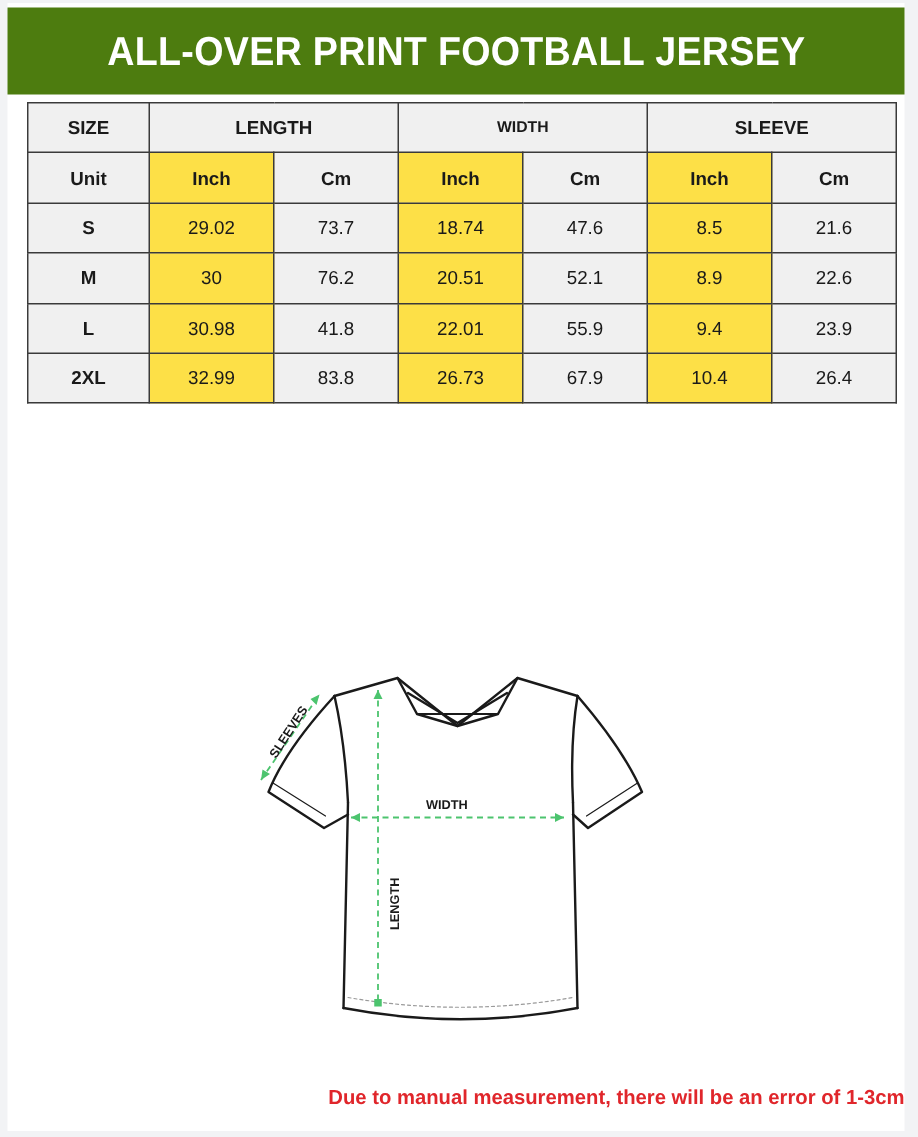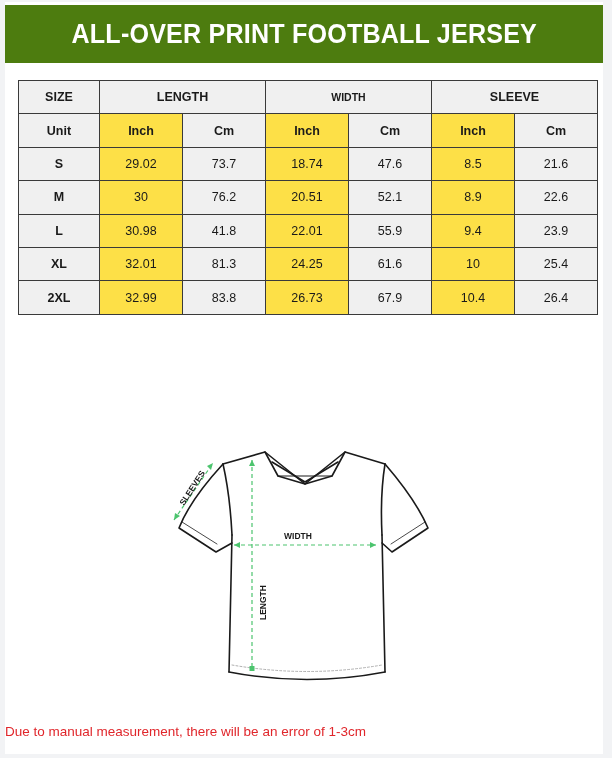--- a/index.html
+++ b/index.html
@@ -12,38 +12,38 @@
   }
   .banner {
     position:absolute; left:0; top:3px; width:598px; height:58px; background:#4d7c0f;
     display:flex; align-items:center; justify-content:center;
   }
   .banner h1 {
     margin:0; color:#ffffff; font-size:27px; font-weight:bold; letter-spacing:0.2px;
     font-family:"Liberation Sans", sans-serif; transform:scaleX(0.93);
   }
   table.size {
-    position:absolute; left:13px; top:78px; border-collapse:collapse;
+    position:absolute; left:13px; top:66px; border-collapse:collapse;
     font-family:"Liberation Sans", sans-serif; color:#1a1a1a;border-radius:17px;
   }
   table.size td {
     border:1.5px solid #3a3a3a; height:32.4px; text-align:center; font-size:12.5px; padding:0;
   }
   table.size td.c-size { width:80px; }
   table.size td.c-val { width:82px; }
   .shade { background:#f0f0f0; }
   .white { background:#fde047; }
   .bold { font-weight:bold; }
   .small-head { font-size:10.5px !important; }
   .diagram {
     position:absolute; left:155px; top:438px; width:290px; height:260px;
   }
   .note {
-    position:absolute; left:0; top:722px; width:598px; text-align:left;
-    color:#e0262b; font-weight:normal; font-size:13.5px; font-family:"Liberation Sans", sans-serif;
+    position:absolute; left:0; top:722px; width:598px; text-align:right;
+    color:#e0262b; font-weight:bold; font-size:13.5px; font-family:"Liberation Sans", sans-serif;
   }
 </style>
 </head>
 <body>
 
 <div class="card">
 
   <div class="banner">
     <h1>ALL-OVER PRINT FOOTBALL JERSEY</h1>
   </div>
@@ -84,29 +84,20 @@
       <td class="shade">22.6</td>
     </tr>
     <tr>
       <td class="shade bold">L</td>
       <td class="white">30.98</td>
       <td class="shade">41.8</td>
       <td class="white">22.01</td>
       <td class="shade">55.9</td>
       <td class="white">9.4</td>
       <td class="shade">23.9</td>
-    </tr>
-    <tr>
-      <td class="shade bold">XL</td>
-      <td class="white">32.01</td>
-      <td class="shade">81.3</td>
-      <td class="white">24.25</td>
-      <td class="shade">61.6</td>
-      <td class="white">10</td>
-      <td class="shade">25.4</td>
     </tr>
     <tr>
       <td class="shade bold">2XL</td>
       <td class="white">32.99</td>
       <td class="shade">83.8</td>
       <td class="white">26.73</td>
       <td class="shade">67.9</td>
       <td class="white">10.4</td>
       <td class="shade">26.4</td>
     </tr>

